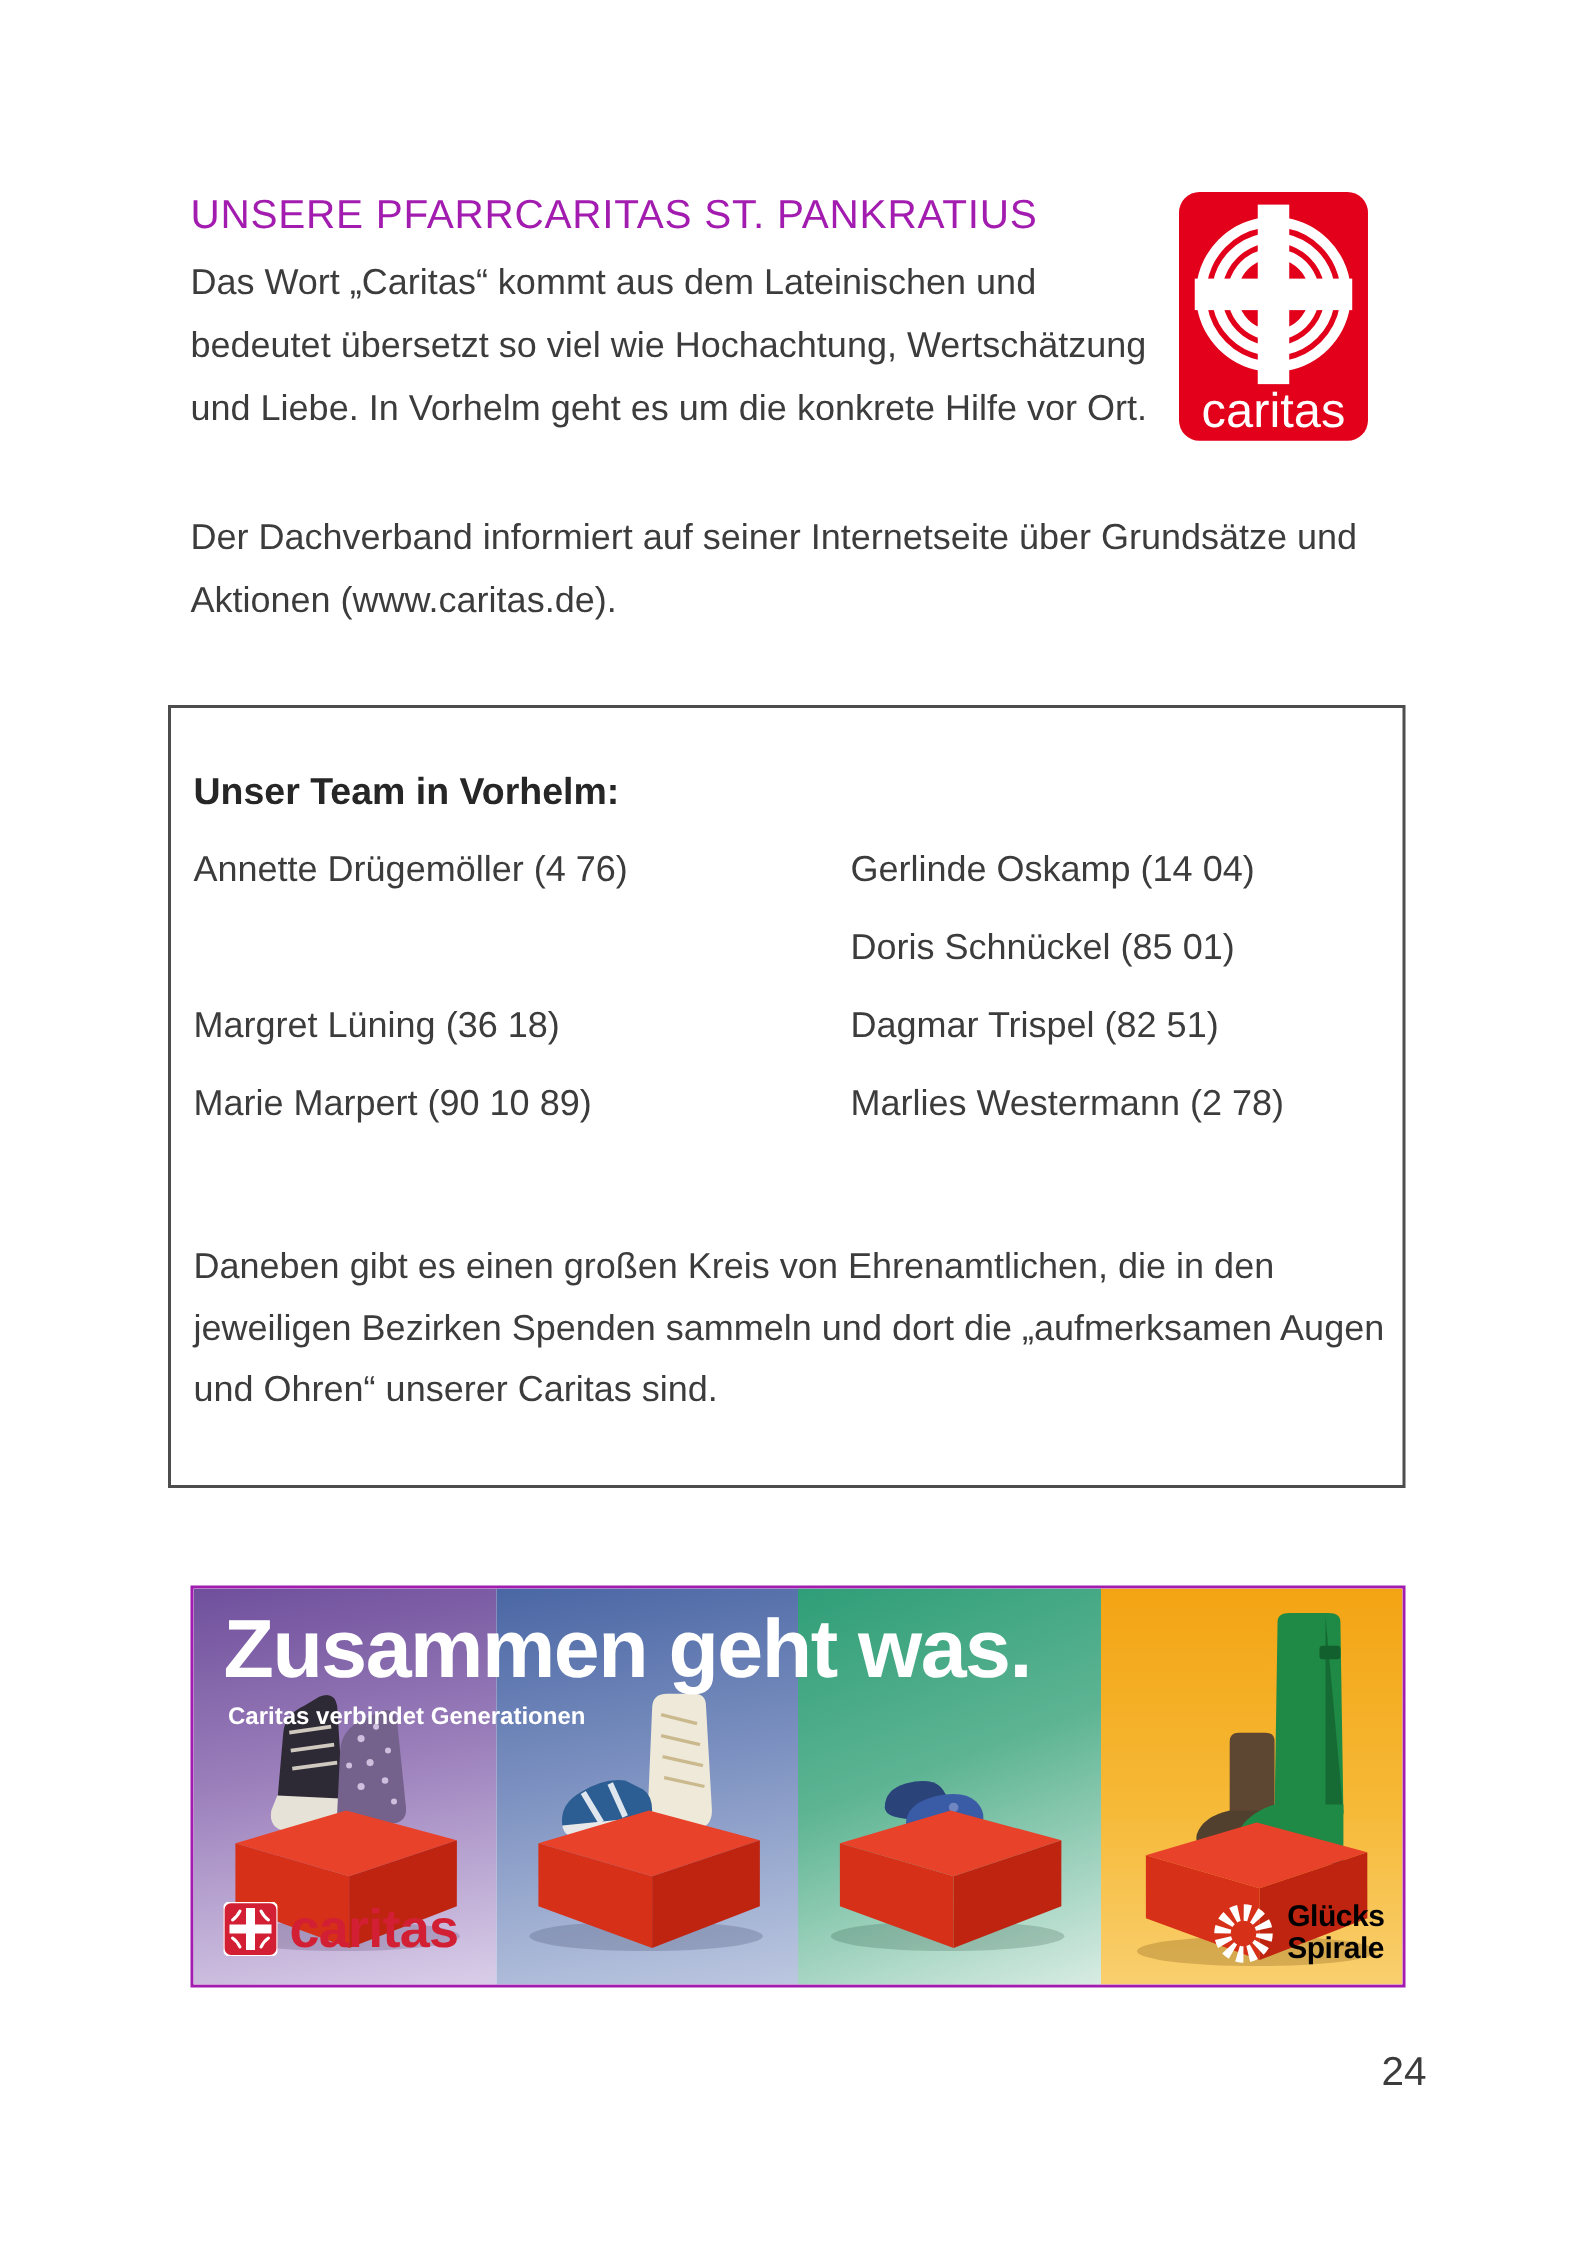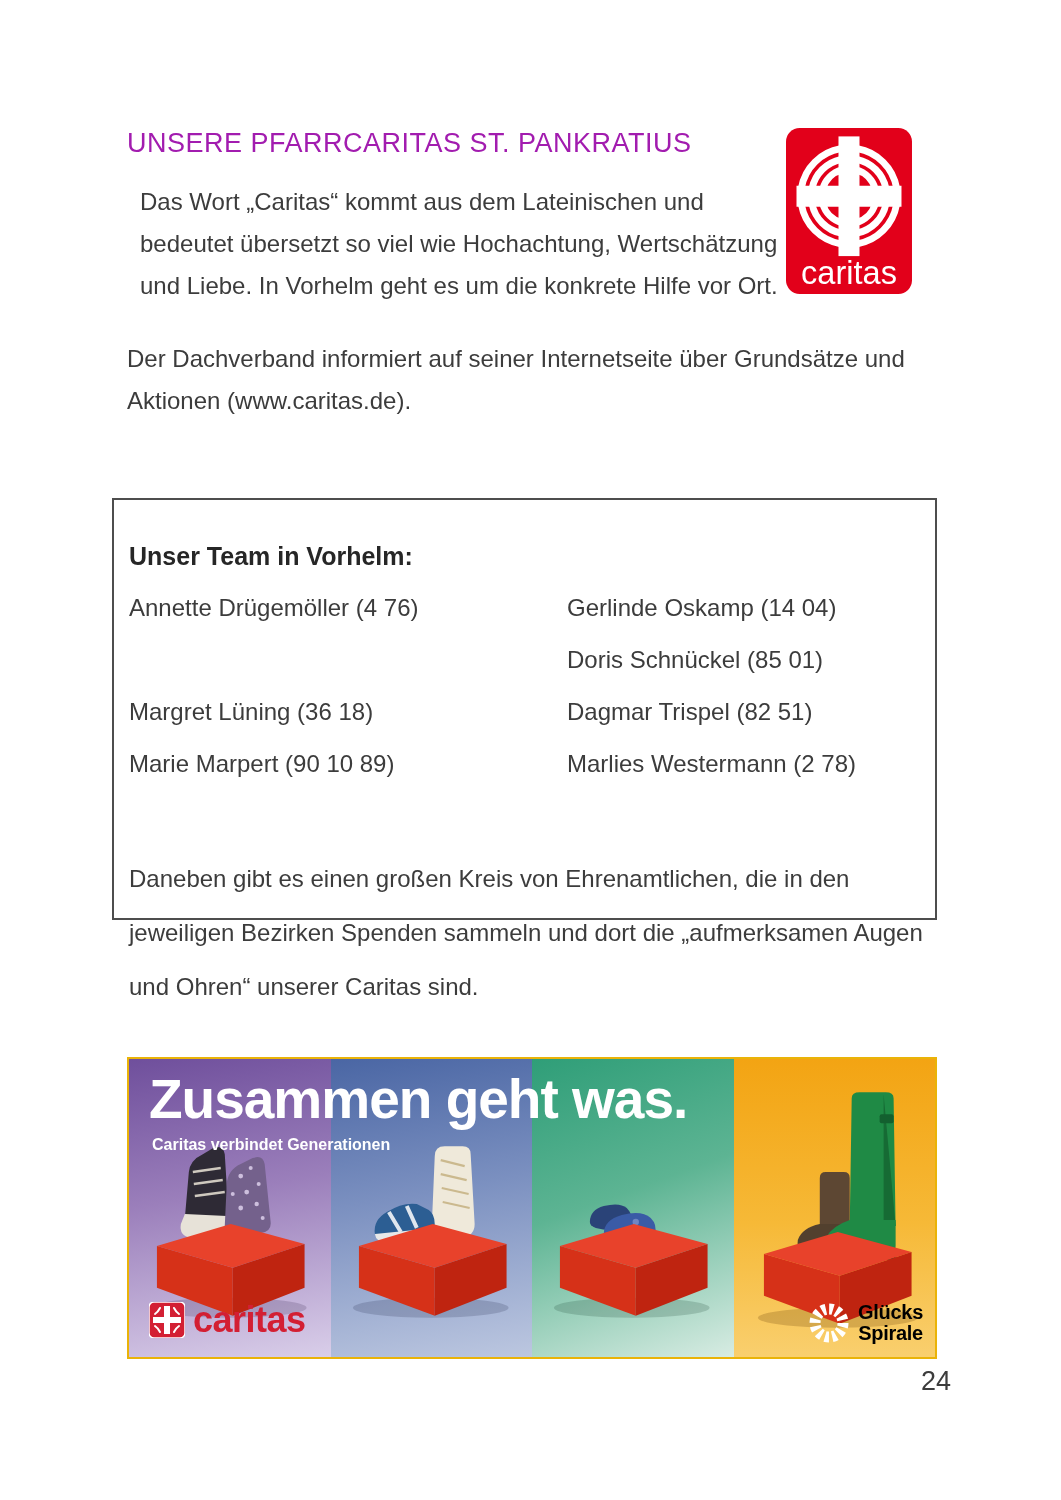--- a/index.html
+++ b/index.html
@@ -5,47 +5,47 @@
   html,body{margin:0;padding:0;}
   body{
     width:1061px;height:1500px;background:#ffffff;position:relative;
     font-family:"Liberation Sans", sans-serif;color:#3b3b3b;overflow:hidden;
   }
   .page-title{
     position:absolute;left:127px;top:128px;margin:0;
     font-size:27px;font-weight:400;letter-spacing:.5px;color:#a21caf;
   }
   .intro{
-    position:absolute;left:127px;top:168px;width:648px;margin:13px;
+    position:absolute;left:127px;top:168px;width:648px;margin:0;
     font-size:24px;line-height:42px;color:#3c3c3c;font-weight:400;
   }
   .subtext{
     position:absolute;left:127px;top:338px;width:832px;margin:0;
     font-size:24px;line-height:42px;color:#3c3c3c;
   }
   .caritas-logo{position:absolute;left:786px;top:128px;width:126px;height:170px;}
   .team-box{
-    position:absolute;left:112px;top:498px;width:825px;height:422px;
+    position:absolute;left:112px;top:470px;width:825px;height:522px;
     border:2px solid #4d4d4d;background:#fff;box-sizing:border-box;
   }
   .team-heading{
     position:absolute;left:15px;top:42px;margin:0;
     font-size:25px;font-weight:700;color:#262626;
   }
   .member{position:absolute;font-size:24px;color:#3c3c3c;white-space:nowrap;}
   .col-l{left:15px;}
   .col-r{left:453px;}
   .row-0{top:94px}.row-1{top:146px}.row-2{top:198px}.row-3{top:250px}
   .team-note{
     position:absolute;left:15px;top:352px;width:795px;margin:0;
-    font-size:24px;line-height:54px;color:#3c3c3c;
+    font-size:24px;line-height:41px;color:#3c3c3c;
   }
   .banner{
-    position:absolute;left:127px;top:1057px;width:810px;height:302px;
-    border:2px solid #eab308;box-sizing:border-box;display:flex;overflow:hidden;text-align:center;
+    position:absolute;left:127px;top:1057px;width:810px;height:268px;
+    border:2px solid #a21caf;box-sizing:border-box;display:flex;overflow:hidden;
   }
   .panel{flex:1 1 0;position:relative;height:100%;}
   .panel-1{background:linear-gradient(170deg,#6f4f9c 0%,#9b7fbb 45%,#d9cee9 100%);}
   .panel-2{background:linear-gradient(170deg,#4a66a4 0%,#7b90c0 45%,#bcc7e0 100%);}
   .panel-3{background:linear-gradient(160deg,#2f9e78 0%,#5db493 45%,#d8ece3 100%);}
   .panel-4{background:linear-gradient(180deg,#f3a413 0%,#f6b937 55%,#f9cf6e 100%);}
   .panel svg{position:absolute;left:0;top:0;width:100%;height:100%;}
   .banner-title{
     position:absolute;left:20px;top:8px;margin:0;z-index:3;
     font-size:55px;font-weight:700;letter-spacing:-1px;color:#ffffff;white-space:nowrap;

